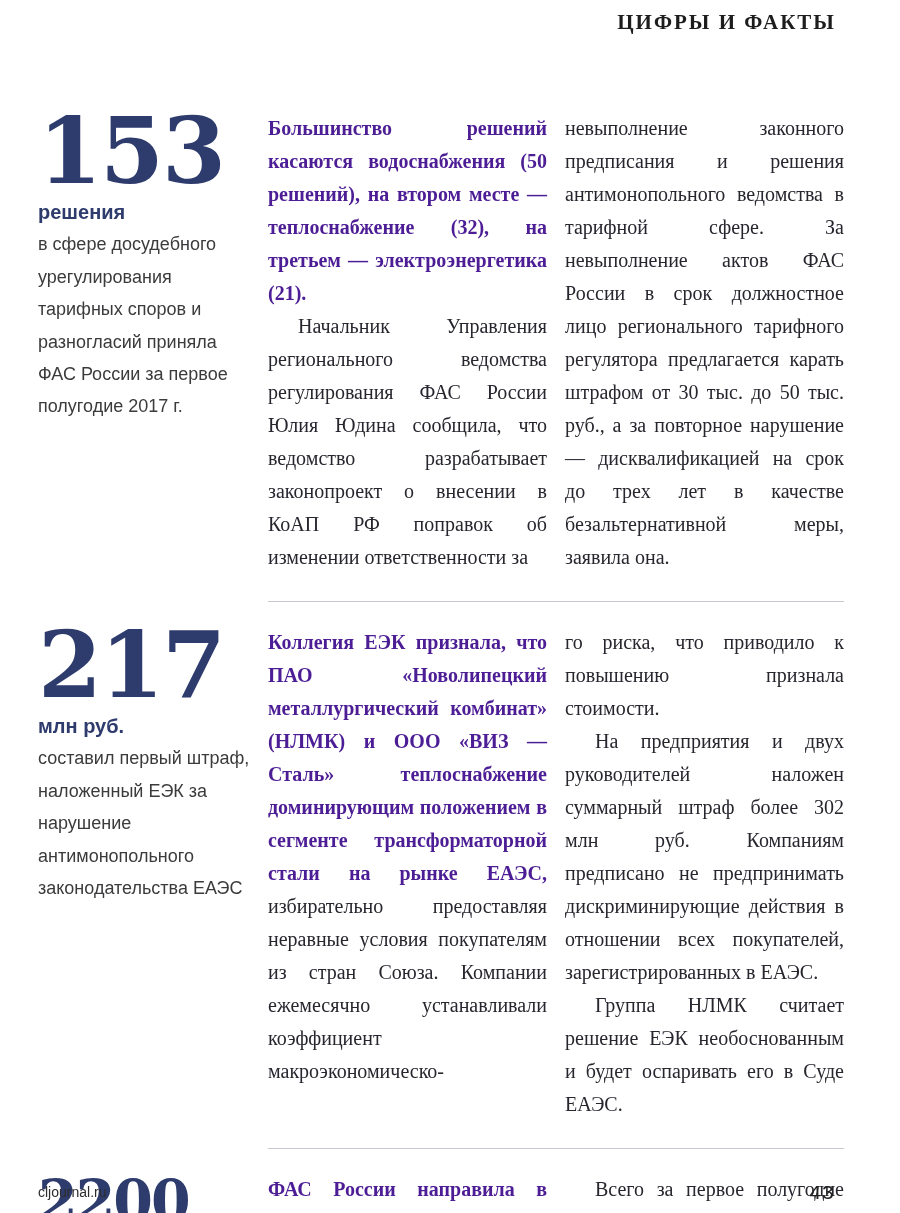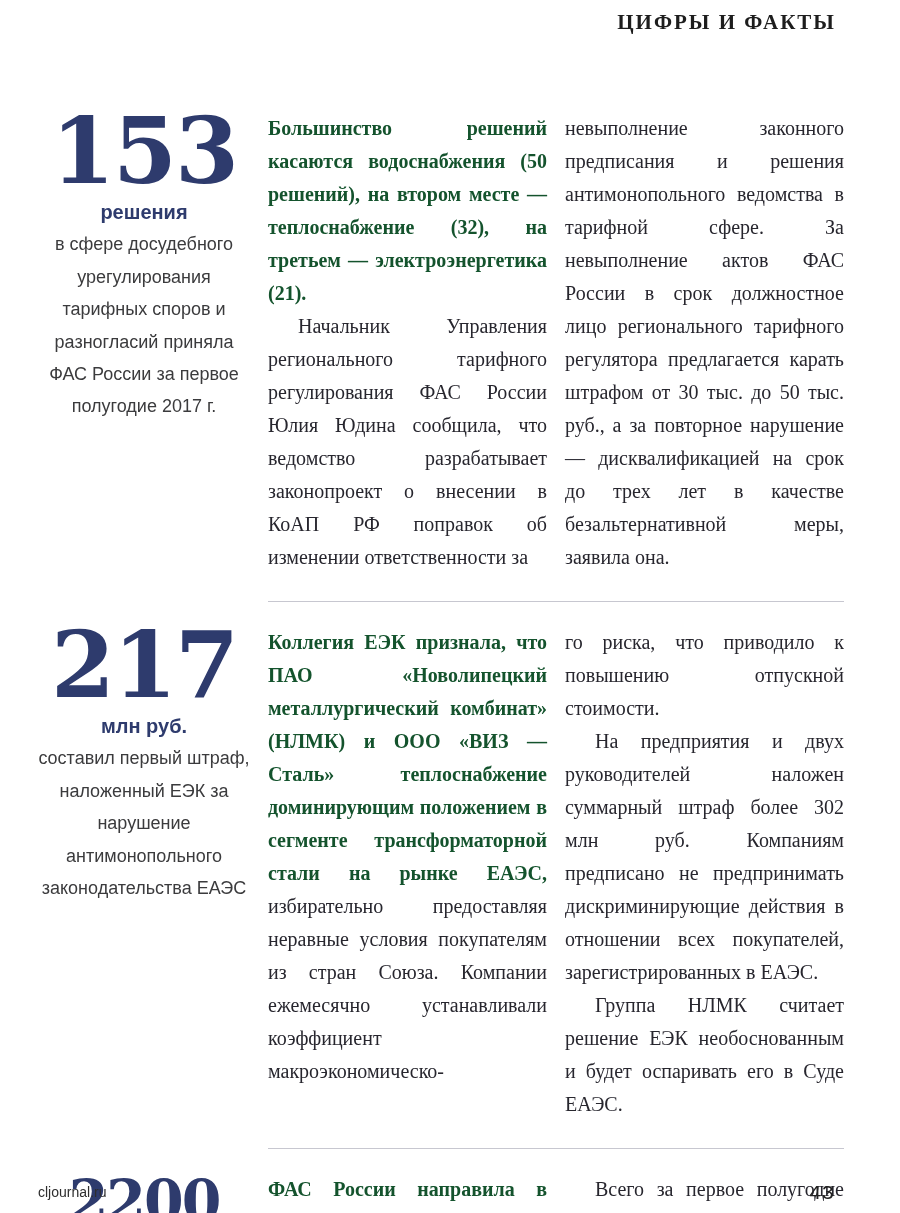--- a/index.html
+++ b/index.html
@@ -29,21 +29,21 @@
     top: 112px;
     left: 38px;
     right: 16px;
   }
   .row {
     display: grid;
     grid-template-columns: 212px 1fr 1fr;
     column-gap: 18px;
   }
   
-  .stat { text-align: center; padding-top: 2px; }
+  .stat { text-align: left; padding-top: 2px; }
   .stat-number {
     font-family: "DejaVu Serif", serif;
     font-weight: 700;
     font-size: 92px;
     line-height: 0.82;
     color: #2e3b6d;
     letter-spacing: -2px;
   }
   .stat-number.small { font-size: 57px; line-height: 0.92; }
   .stat-unit {
@@ -64,21 +64,21 @@
   
   .col {
     font-size: 20px;
     line-height: 33px;
     text-align: justify;
   }
   .col p { margin: 0; }
   .col p.indent { text-indent: 30px; }
   .lead, .lead-span {
     font-weight: 700;
-    color: #14532d;
+    color: #4c1d95;
   }
   
   .divider {
     border: 0;
     border-top: 1px solid #c7c7d0;
     margin: 27px 0 24px 230px;
   }
   .row + .divider { margin-top: 27px; }
   
   .footer-site {
@@ -109,40 +109,40 @@
   <main class="content">
 
     <section class="row">
       <div class="stat">
         <div class="stat-number">153</div>
         <div class="stat-unit">решения</div>
         <div class="stat-desc">в сфере досудебного урегулирования тарифных споров и разногласий приняла ФАС России за первое полугодие 2017 г.</div>
       </div>
       <div class="col">
         <p class="lead">Большинство решений касаются водоснабжения (50 решений), на втором месте — теплоснабжение (32), на третьем — электроэнергетика (21).</p>
-        <p class="indent">Начальник Управления регионального тарифного регулирования ФАС России Юлия Юдина сообщила, что ведомство разрабатывает законопроект о внесении в КоАП РФ поправок об изменении ответственности за</p>
+        <p class="indent">Начальник Управления регионального ведомства регулирования ФАС России Юлия Юдина сообщила, что ведомство разрабатывает законопроект о внесении в КоАП РФ поправок об изменении ответственности за</p>
       </div>
       <div class="col">
         <p>невыполнение законного предписания и решения антимонопольного ведомства в тарифной сфере. За невыполнение актов ФАС России в срок должностное лицо регионального тарифного регулятора предлагается карать штрафом от 30 тыс. до 50 тыс. руб., а за повторное нарушение — дисквалификацией на срок до трех лет в качестве безальтернативной меры, заявила она.</p>
       </div>
     </section>
 
     <hr class="divider">
 
     <section class="row">
       <div class="stat">
         <div class="stat-number">217</div>
         <div class="stat-unit">млн руб.</div>
         <div class="stat-desc">составил первый штраф, наложенный ЕЭК за нарушение антимонопольного законодательства ЕАЭС</div>
       </div>
       <div class="col">
         <p><span class="lead-span">Коллегия ЕЭК признала, что ПАО «Новолипецкий металлургический комбинат» (НЛМК) и ООО «ВИЗ — Сталь» теплоснабжение доминирующим положением в сегменте трансформаторной стали на рынке ЕАЭС,</span><span> избирательно предоставляя неравные условия покупателям из стран Союза. Компании ежемесячно устанавливали коэффициент макроэкономическо-</span></p>
       </div>
       <div class="col">
-        <p>го риска, что приводило к повышению отпускной стоимости.</p>
+        <p>го риска, что приводило к повышению признала стоимости.</p>
         <p class="indent">На предприятия и двух руководителей наложен суммарный штраф более 302 млн руб. Компаниям предписано не предпринимать дискриминирующие действия в отношении всех покупателей, зарегистрированных в ЕАЭС.</p>
         <p class="indent">Группа НЛМК считает решение ЕЭК необоснованным и будет оспаривать его в Суде ЕАЭС.</p>
       </div>
     </section>
 
     <hr class="divider">
 
     <section class="row">
       <div class="stat">
         <div class="stat-number small">2200</div>

